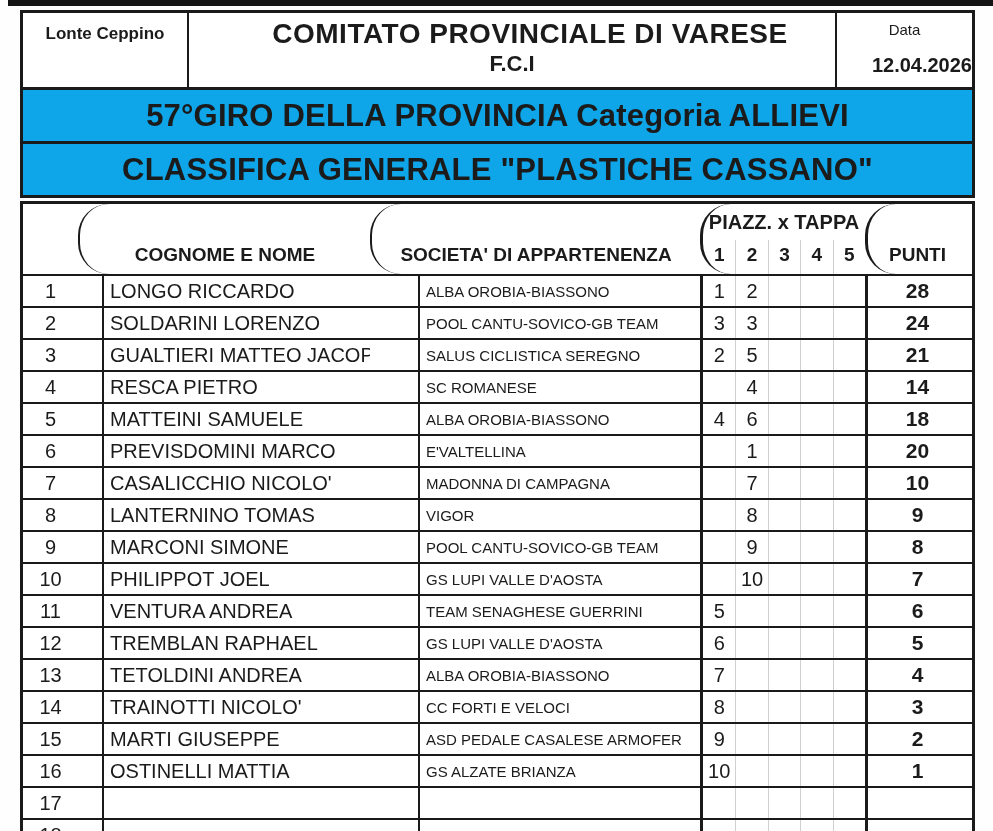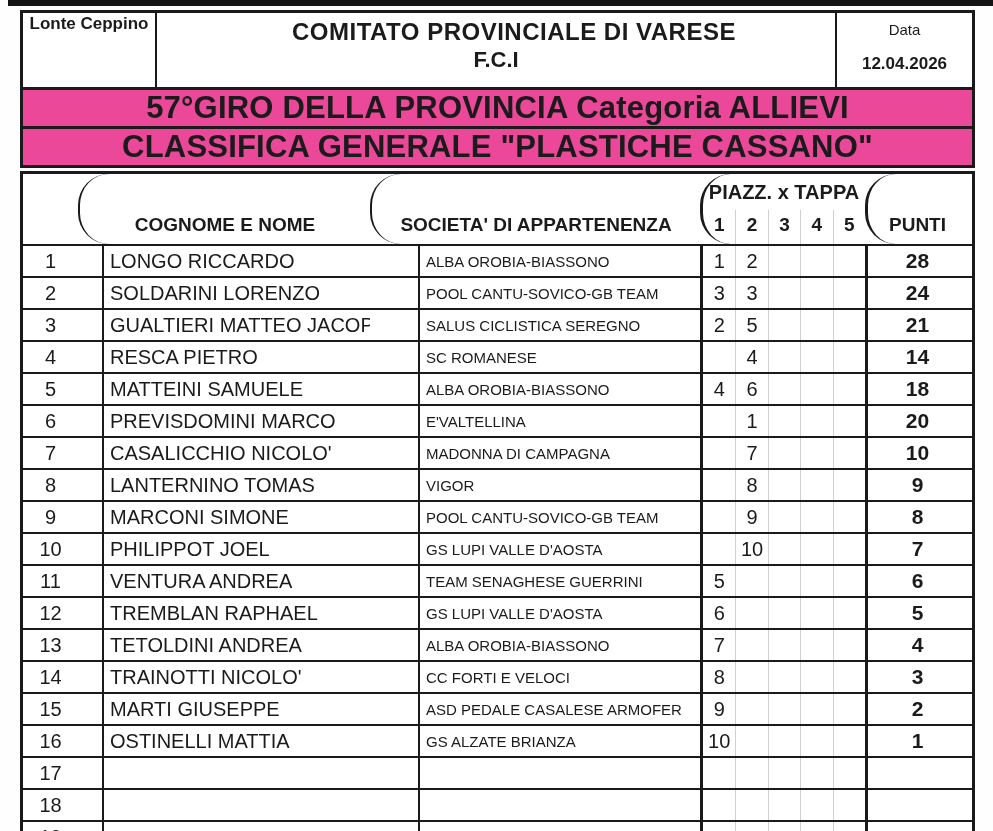--- a/index.html
+++ b/index.html
@@ -6,31 +6,31 @@
   body{
     width:993px;height:831px;overflow:hidden;background:#fefefe;
     font-family:"Liberation Sans",sans-serif;color:#1b1b1b;position:relative;
   }
   *{box-sizing:border-box;}
   .scan-bar{position:absolute;top:0;left:8px;width:985px;height:6px;background:#141414;}
   .sheet{position:absolute;top:10px;left:20px;width:955px;}
 
   
   .head-band{display:flex;height:80px;border:3px solid #1a1a1a;background:#fff;}
-  .head-left{width:134px;border-right:2px solid #1a1a1a;text-align:center;padding-top:1px;
+  .head-left{width:166px;border-right:2px solid #1a1a1a;text-align:center;padding-top:11px;
     font-weight:bold;font-size:17px;}
   .head-center{flex:1;text-align:center;padding-top:5px;}
-  .committee{font-weight:bold;font-size:24px;letter-spacing:.5px;padding-left:36px;}
+  .committee{font-weight:bold;font-size:28px;letter-spacing:.5px;padding-left:36px;}
   .federation{font-weight:bold;font-size:22px;margin-top:1px;}
   .head-right{width:137px;border-left:2px solid #1a1a1a;text-align:center;}
   .date-label{font-size:15px;padding-top:8px;}
-  .date-value{font-weight:bold;font-size:17px;margin-top:16px;}
+  .date-value{font-weight:bold;font-size:20px;margin-top:16px;text-align:right;}
 
   
-  .title-row{height:39px;border:3px solid #1a1a1a;border-top:none;background:#ec4899;
+  .title-row{height:54px;border:3px solid #1a1a1a;border-top:none;background:#0ea5e9;
     display:flex;align-items:center;justify-content:center;
     font-weight:bold;font-size:31px;letter-spacing:.2px;white-space:nowrap;}
 
   
   .results-table{margin-top:3px;border:3px solid #1a1a1a;background:#fff;}
   .grid-cols{display:grid;grid-template-columns:55px 292px 330px 165px 102px;}
   .thead{height:70px;}
   .thead>div{border-left:2px solid #1a1a1a;border-radius:31px;}
   .thead>div:first-child{border-left:none;}
   .th-label{display:flex;align-items:flex-end;justify-content:center;

